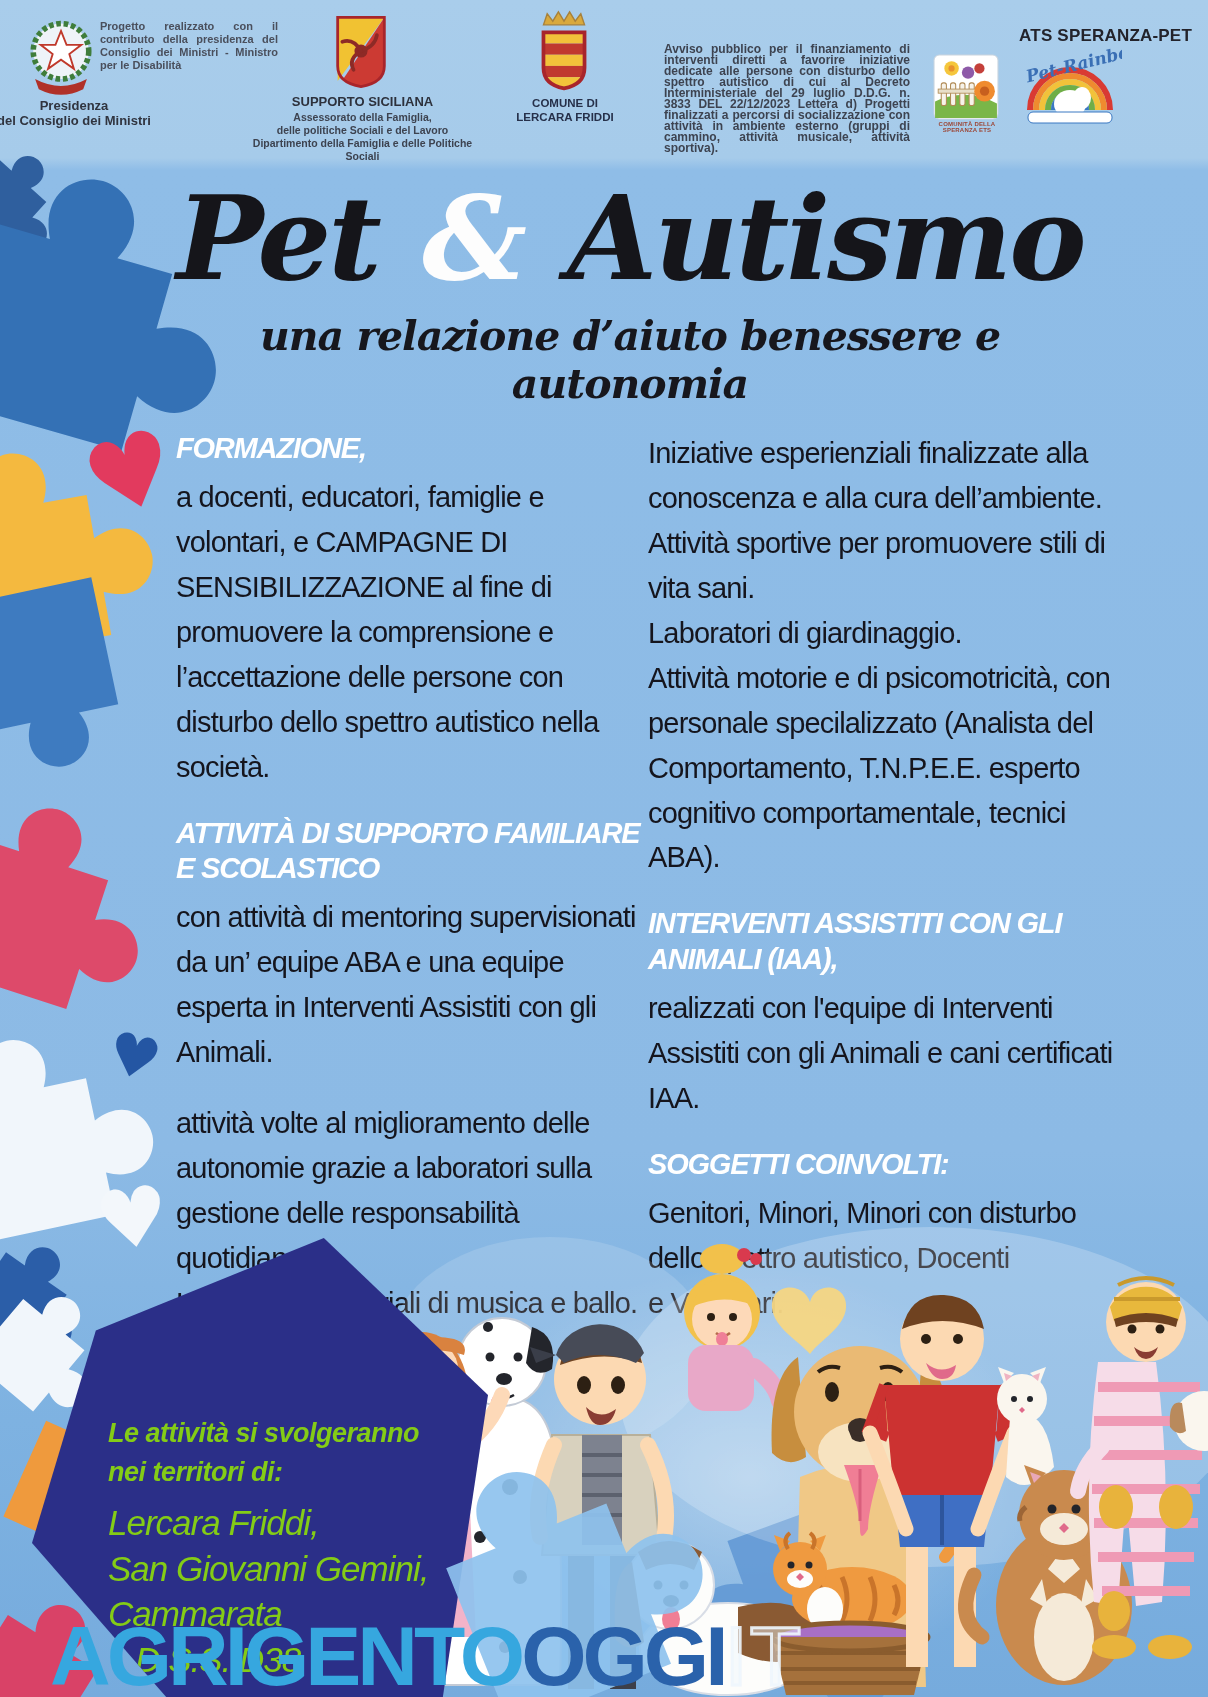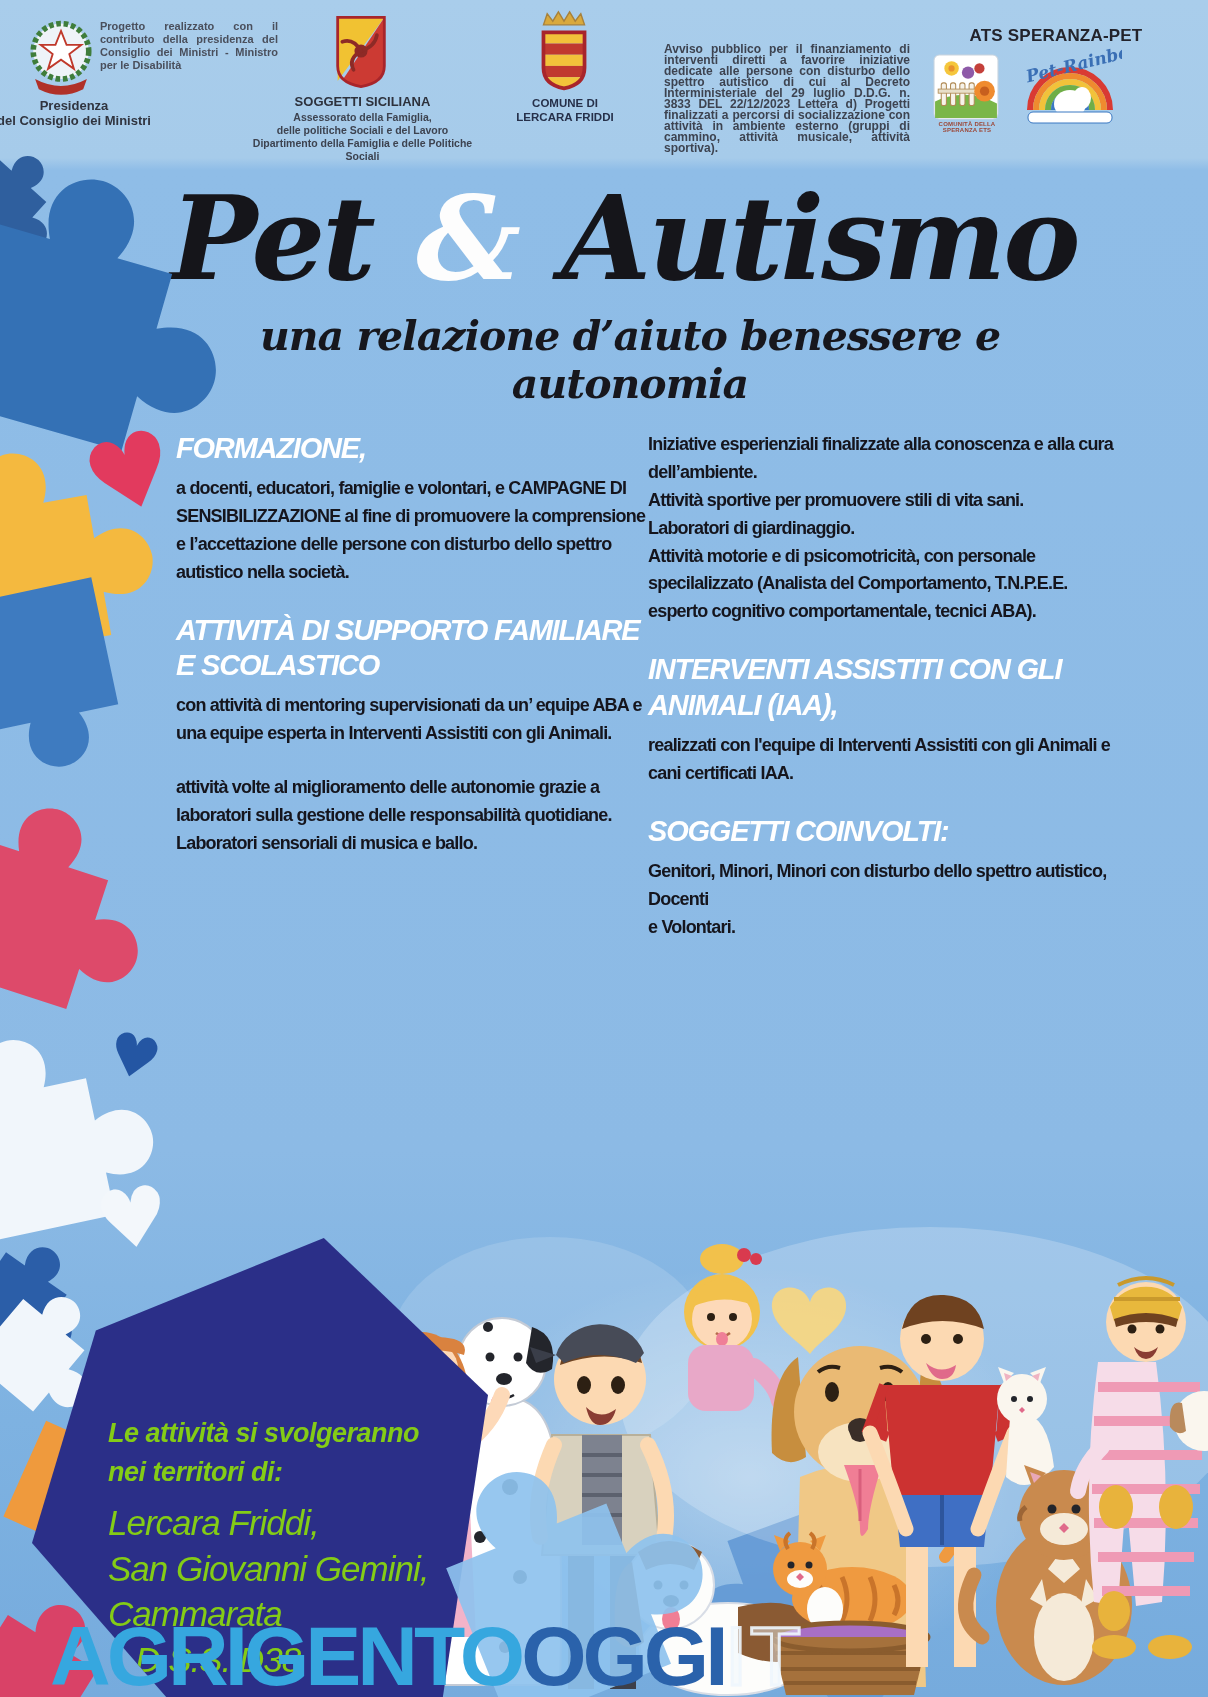--- a/index.html
+++ b/index.html
@@ -15,38 +15,38 @@
   .hdr-note{position:absolute;left:100px;top:20px;width:178px;font-size:11px;line-height:13px;font-weight:bold;color:#4a4f5c;text-align:justify;}
   .hdr-presidenza-label{position:absolute;left:-6px;top:98px;width:160px;text-align:center;font-weight:bold;color:#30343f;font-size:13px;line-height:15px;}
   .emblem{position:absolute;left:24px;top:14px;}
   .sicilia-crest{position:absolute;left:333px;top:12px;}
   .regione-block{position:absolute;left:235px;top:94px;width:255px;text-align:center;color:#3d4350;}
   .regione-name{font-weight:bold;font-size:13px;color:#2d313c;margin-bottom:2px;}
   .regione-line{font-size:10.5px;line-height:13px;font-weight:bold;}
   .lercara-crest{position:absolute;left:536px;top:8px;}
   .comune-block{position:absolute;left:498px;top:96px;width:134px;text-align:center;font-weight:bold;font-size:11.5px;line-height:14px;color:#26304a;}
   .avviso{position:absolute;left:664px;top:44px;width:246px;font-size:12px;line-height:11px;font-weight:bold;color:#3d4350;text-align:justify;}
-  .ats-title{position:absolute;left:920px;top:26px;width:272px;text-align:center;font-weight:bold;font-size:17px;color:#23232b;letter-spacing:.2px;}
+  .ats-title{position:absolute;left:920px;top:26px;width:272px;text-align:right;font-weight:bold;font-size:17px;color:#23232b;letter-spacing:.2px;}
   .speranza-logo{position:absolute;left:933px;top:54px;}
   .speranza-caption{position:absolute;left:922px;top:121px;width:90px;text-align:center;font-size:6px;font-weight:bold;color:#9c4636;letter-spacing:.2px;}
   .rainbow-logo{position:absolute;left:1018px;top:48px;}
   
-  .title{position:absolute;left:144px;top:178px;width:960px;text-align:center;
+  .title{position:absolute;left:150px;top:178px;width:960px;text-align:center;
     font-family:"DejaVu Serif",serif;font-style:italic;font-weight:bold;font-size:116px;
     color:#15151a;letter-spacing:-3px;line-height:1.05;}
   .title .amp{color:#fdfdfd;padding:0 6px;}
   .subtitle{position:absolute;left:150px;top:312px;width:960px;text-align:center;
     font-family:"DejaVu Serif",serif;font-style:italic;font-weight:bold;font-size:41px;color:#17171d;letter-spacing:-1px;}
   
   .col{position:absolute;top:431px;}
   .col-left{left:176px;width:478px;}
   .col-right{left:648px;width:478px;}
   .section{margin-bottom:26px;}
   .sec-heading{color:#ffffff;font-style:italic;font-weight:bold;font-size:29px;line-height:1.24;letter-spacing:-1.2px;margin-bottom:8px;}
-  .sec-body{color:#15151d;font-weight:bold;font-size:18px;line-height:1.55;letter-spacing:-0.8px;white-space:pre-line;}
+  .sec-body{color:#15151d;font-weight:normal;font-size:29px;line-height:1.55;letter-spacing:-0.8px;white-space:pre-line;}
   
   .pz{position:absolute;pointer-events:none;}
   .heart{position:absolute;pointer-events:none;line-height:1;font-family:"DejaVu Sans",sans-serif;}
   
   .territori-panel{position:absolute;left:32px;top:1238px;width:456px;height:462px;background:#2b2f88;
     clip-path:polygon(14% 20%, 64% 0%, 100% 34%, 90% 100%, 30% 100%, 0% 66%);z-index:6;}
   .territori-text{position:absolute;left:76px;top:176px;width:360px;color:#84cc16;}
   .territori-intro{font-style:italic;font-weight:bold;font-size:27px;line-height:1.45;letter-spacing:-0.5px;white-space:pre-line;margin-bottom:8px;}
   .territori-list{font-style:italic;font-weight:normal;font-size:35px;line-height:1.3;letter-spacing:-1px;white-space:pre-line;}
   .illustration{position:absolute;left:370px;top:1207px;z-index:5;}
@@ -77,21 +77,21 @@
     <svg class="sicilia-crest" data-interactable="false" width="56" height="80" viewBox="0 0 60 82">
       <path d="M5,4 h50 L5,72 z" fill="#f1c232"></path>
       <path d="M55,4 v52 q0,18 -25,22 q-13,-2 -19,-8 z" fill="#cc3a33"></path>
       <path d="M5,4 h50 v52 q0,18 -25,22 q-25,-4 -25,-22 z" fill="none" stroke="#a8252b" stroke-width="3"></path>
       <circle cx="30" cy="40" r="7" fill="#8d2a26"></circle>
       <path d="M30,40 q15,-5 17,-17" stroke="#8d2a26" stroke-width="4" fill="none" stroke-linecap="round"></path>
       <path d="M30,40 q-14,8 -8,20" stroke="#8d2a26" stroke-width="4" fill="none" stroke-linecap="round"></path>
       <path d="M30,40 q-8,-14 -20,-10" stroke="#8d2a26" stroke-width="4" fill="none" stroke-linecap="round"></path>
     </svg>
     <div class="regione-block" data-interactable="false">
-      <div class="regione-name" data-interactable="false">SOGGETTI SICILIANA</div>
+      <div class="regione-name" data-interactable="false">SUPPORTO SICILIANA</div>
       <div class="regione-line" data-interactable="false">Assessorato della Famiglia,</div>
       <div class="regione-line" data-interactable="false">delle politiche Sociali e del Lavoro</div>
       <div class="regione-line" data-interactable="false">Dipartimento della Famiglia e delle Politiche Sociali</div>
     </div>
 
     <svg class="lercara-crest" data-interactable="false" width="56" height="86" viewBox="0 0 60 92">
       <path d="M8,18 l4,-12 6,8 6,-10 6,10 6,-10 6,10 6,-8 4,12 z" fill="#d9a93c" stroke="#a8813a" stroke-width="1.5"></path>
       <g>
         <clipPath id="shieldclip">
             <path d="M8,26 h44 v38 q0,18 -22,22 q-22,-4 -22,-22 z"></path>

